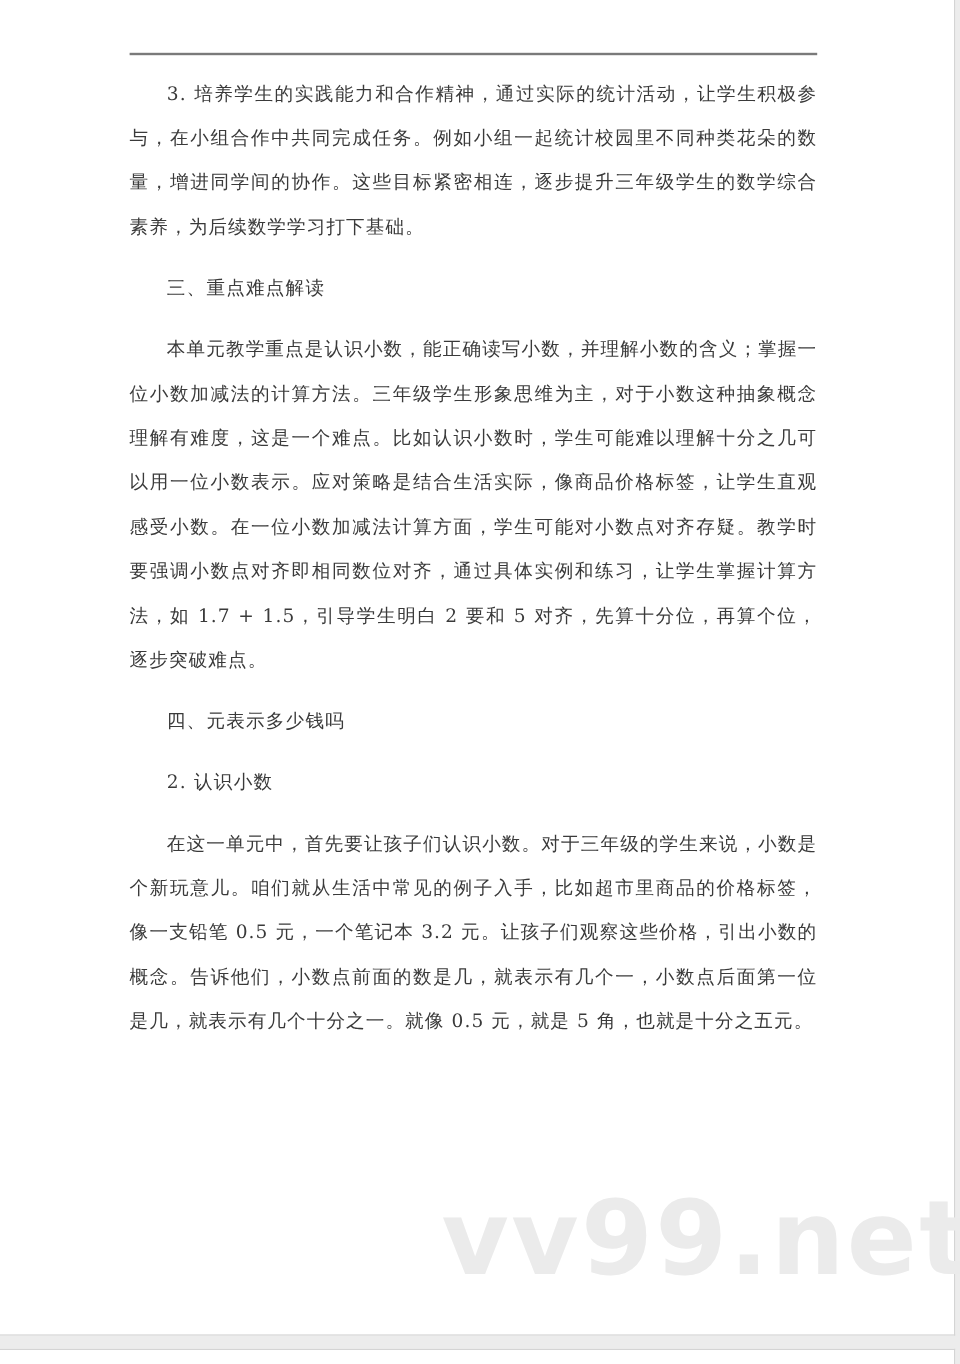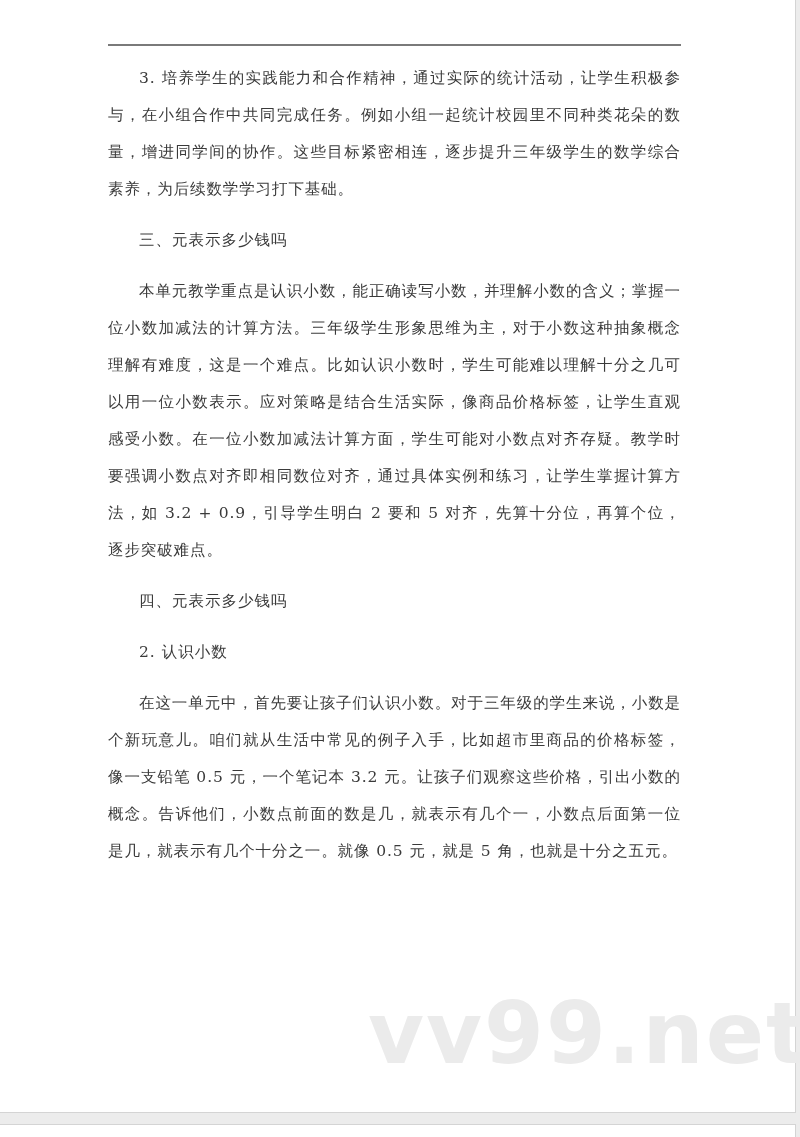--- a/index.html
+++ b/index.html
@@ -61,22 +61,22 @@
     .content { z-index: 1; }
   </style>
 </head>
 <body>
 
 <div class="page">
   <div class="header-rule"></div>
 
   <div class="content">
     <p class="para">3. 培养学生的实践能力和合作精神，通过实际的统计活动，让学生积极参与，在小组合作中共同完成任务。例如小组一起统计校园里不同种类花朵的数量，增进同学间的协作。这些目标紧密相连，逐步提升三年级学生的数学综合素养，为后续数学学习打下基础。</p>
-    <p class="heading">三、元表示多少钱吗</p>
-    <p class="para gap-lg">本单元教学重点是认识小数，能正确读写小数，并理解小数的含义；掌握一位小数加减法的计算方法。三年级学生形象思维为主，对于小数这种抽象概念理解有难度，这是一个难点。比如认识小数时，学生可能难以理解十分之几可以用一位小数表示。应对策略是结合生活实际，像商品价格标签，让学生直观感受小数。在一位小数加减法计算方面，学生可能对小数点对齐存疑。教学时要强调小数点对齐即相同数位对齐，通过具体实例和练习，让学生掌握计算方法，如 3.2 + 0.9，引导学生明白 2 要和 5 对齐，先算十分位，再算个位，逐步突破难点。</p>
+    <p class="heading">三、重点难点解读</p>
+    <p class="para gap-lg">本单元教学重点是认识小数，能正确读写小数，并理解小数的含义；掌握一位小数加减法的计算方法。三年级学生形象思维为主，对于小数这种抽象概念理解有难度，这是一个难点。比如认识小数时，学生可能难以理解十分之几可以用一位小数表示。应对策略是结合生活实际，像商品价格标签，让学生直观感受小数。在一位小数加减法计算方面，学生可能对小数点对齐存疑。教学时要强调小数点对齐即相同数位对齐，通过具体实例和练习，让学生掌握计算方法，如 1.7 + 1.5，引导学生明白 2 要和 5 对齐，先算十分位，再算个位，逐步突破难点。</p>
     <p class="heading">四、元表示多少钱吗</p>
     <p class="heading">2. 认识小数</p>
     <p class="para gap-lg">在这一单元中，首先要让孩子们认识小数。对于三年级的学生来说，小数是个新玩意儿。咱们就从生活中常见的例子入手，比如超市里商品的价格标签，像一支铅笔 0.5 元，一个笔记本 3.2 元。让孩子们观察这些价格，引出小数的概念。告诉他们，小数点前面的数是几，就表示有几个一，小数点后面第一位是几，就表示有几个十分之一。就像 0.5 元，就是 5 角，也就是十分之五元。</p>
   </div>
 
   <div class="watermark">vv99.net</div>
 </div>
 
 <div class="page2"></div>
 

